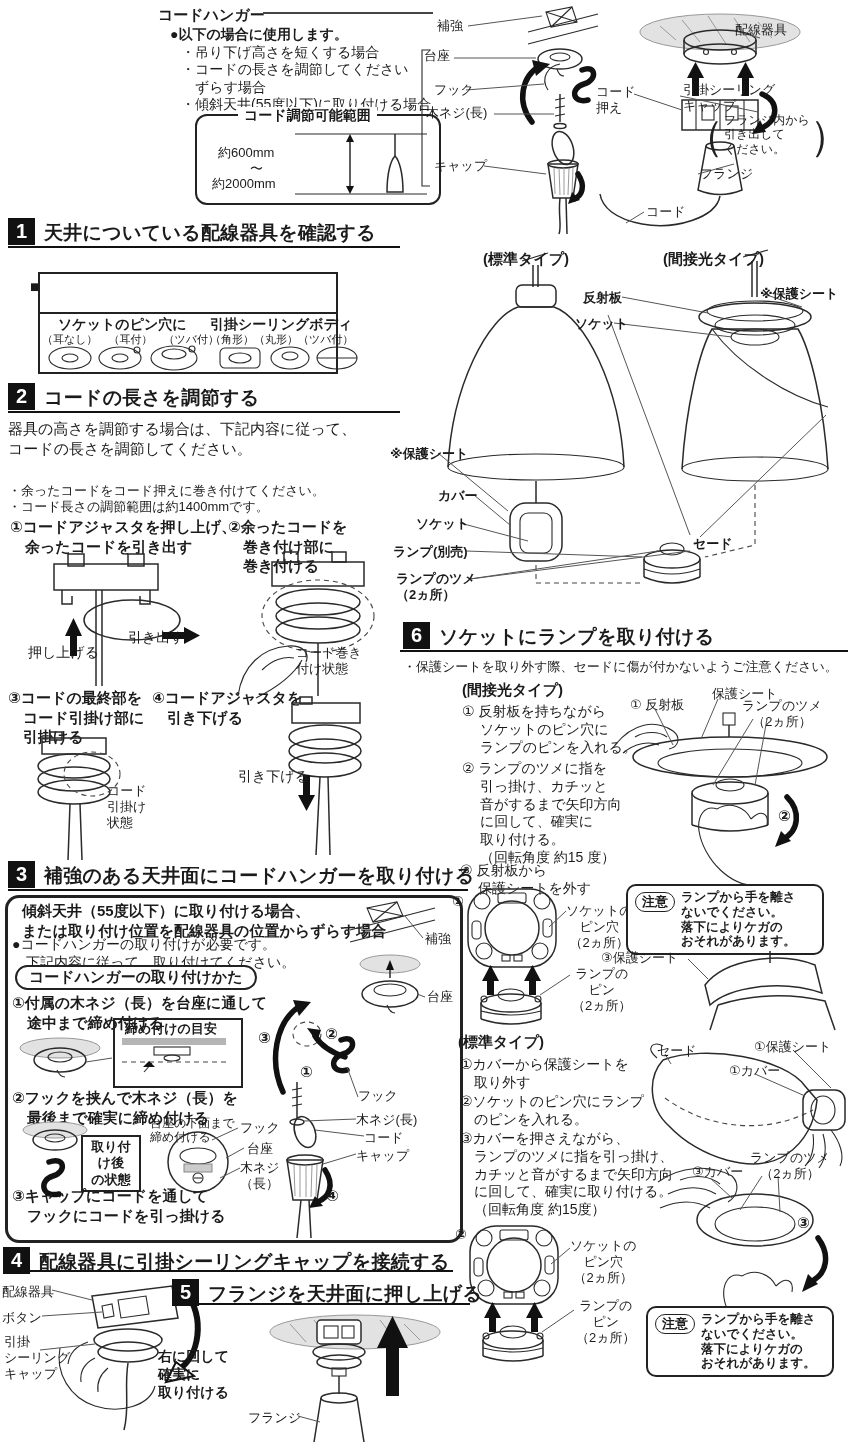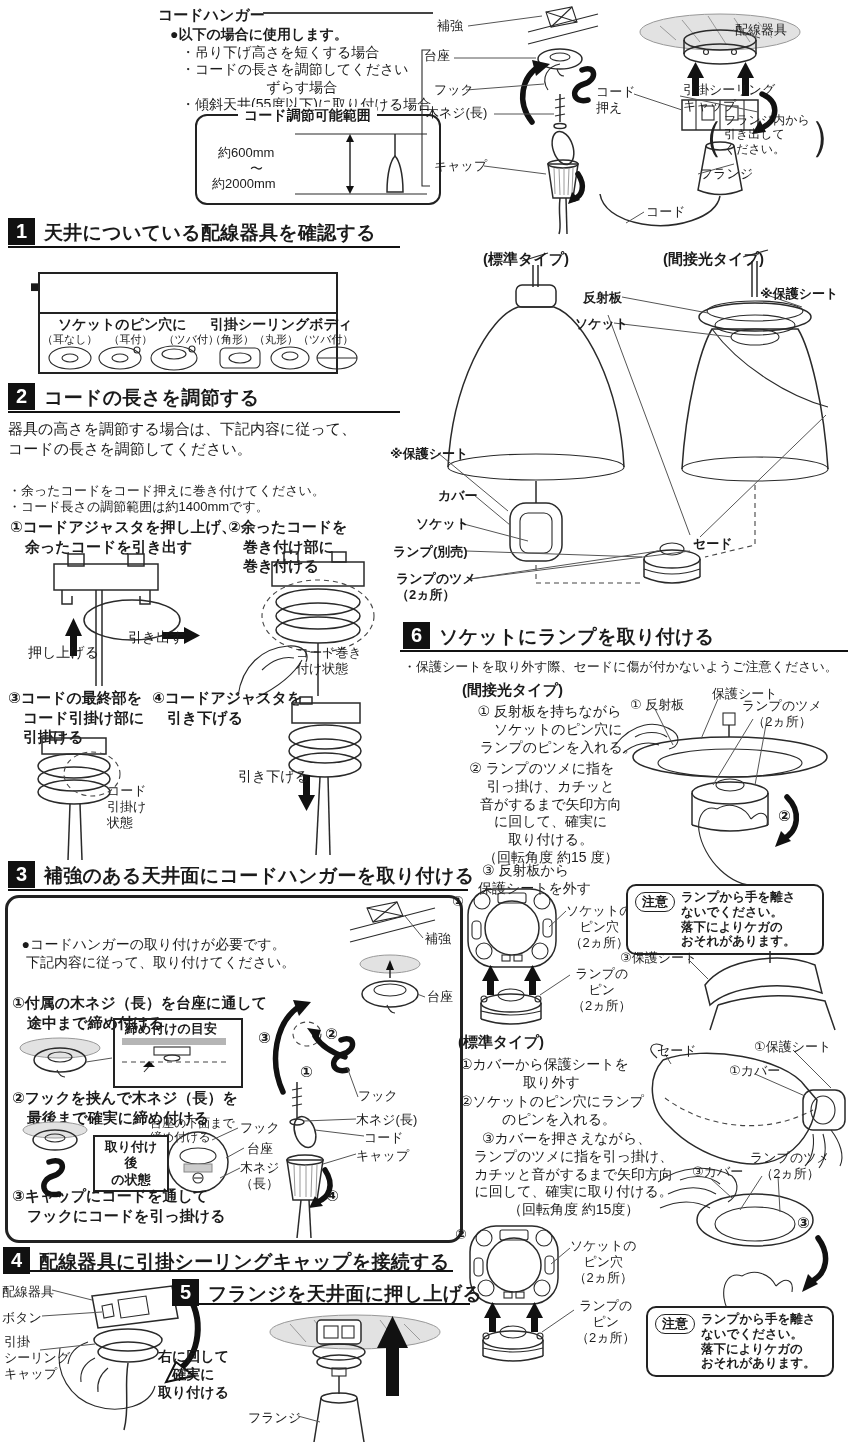--- a/index.html
+++ b/index.html
@@ -4,21 +4,21 @@
 <style>
   * { margin:0; padding:0; box-sizing:border-box; }
   body { font-family:"Liberation Sans","DejaVu Sans",sans-serif; background:#fff; color:#1b1b1b; }
   #page { position:relative; width:850px; height:1442px; background:#fff; overflow:hidden; }
   .abs { position:absolute; }
   .pre { white-space:pre-line; }
   .b { font-weight:bold; }
   .t11 { font-size:11px; line-height:1.25; }
   .t12 { font-size:12px; line-height:1.2; }
   .t13 { font-size:13px; line-height:1.22; }
-  .t14 { font-size:14px; line-height:1.27;text-align:center; }
+  .t14 { font-size:14px; line-height:1.27; }
   .t15 { font-size:15px; line-height:1.3; }
   .t16 { font-size:16px; line-height:1.3;margin-top:25px; }
   .sec-head { position:absolute; display:flex; gap:9px; align-items:flex-start; }
   .sec-num { width:27px; height:27px; background:#111; color:#fff; font-weight:bold; font-size:20px;
              display:flex; align-items:center; justify-content:center; flex:0 0 27px; }
   .sec-title { font-weight:bold; font-size:19px; letter-spacing:.3px; padding-top:2px; white-space:nowrap; }
   .rule { position:absolute; height:2px; background:#111; }
   .box2 { position:absolute; border:2px solid #222; background:#fff; }
   .rbox { position:absolute; border:3px solid #222; border-radius:14px; background:#fff; }
   .pill { position:absolute; border:2px solid #222; border-radius:16px; padding:1px 12px;
@@ -319,22 +319,25 @@
   <div class="abs t13 b pre" style="left:396px;top:571px">ランプのツメ
 （2ヵ所）</div>
   <div class="abs t13 b" style="left:693px;top:536px">セード</div>
 
   <div class="sec-head" style="left:8px;top:861px">
     <div class="sec-num">3</div>
     <div class="sec-title">補強のある天井面にコードハンガーを取り付ける</div>
   </div>
   <div class="rule" style="left:8px;top:889px;width:460px"></div>
   <div class="rbox" style="left:5px;top:895px;width:458px;height:348px"></div>
+  <div class="abs t15 b pre" style="left:22px;top:901px">傾斜天井（55度以下）に取り付ける場合、
+または取り付け位置を配線器具の位置からずらす場合</div>
   <div class="abs t14 pre" style="left:12px;top:936px">●コードハンガーの取り付けが必要です。
 　下記内容に従って、取り付けてください。</div>
+  <div class="pill" style="left:15px;top:965px">コードハンガーの取り付けかた</div>
   <div class="abs t15 b pre" style="left:12px;top:993px">①付属の木ネジ（長）を台座に通して
 　途中まで締め付ける</div>
 
   <div class="abs" style="left:113px;top:1018px;width:130px;height:70px;border:2px solid #222"></div>
   <div class="abs t13 b" style="left:125px;top:1021px">締め付けの目安</div>
   <svg class="fig" style="left:118px;top:1038px" width="120" height="46">
     <rect x="4" y="0" width="104" height="7" fill="#b5b5b5"></rect>
     <rect class="ln1" x="36" y="9" width="36" height="8"></rect>
       <ellipse class="ln1" cx="54" cy="20" rx="8" ry="3"></ellipse>
     <line class="dsh" x1="4" y1="24" x2="108" y2="24"></line>
@@ -351,21 +354,21 @@
     <line class="ldr" x1="74" y1="32" x2="100" y2="28"></line>
   </svg>
   <div class="abs t15 b pre" style="left:12px;top:1088px">②フックを挟んで木ネジ（長）を
 　最後まで確実に締め付ける</div>
   <svg class="fig" style="left:15px;top:1120px" width="78" height="100">
     <ellipse class="gry" cx="40" cy="10" rx="32" ry="8"></ellipse>
     <ellipse class="ln" cx="40" cy="20" rx="22" ry="10"></ellipse>
       <ellipse class="ln1" cx="40" cy="18" rx="10" ry="4"></ellipse>
     <path class="thk" d="M34,42 C50,36 52,52 38,56 C24,60 26,78 44,74"></path>
   </svg>
-  <div class="statebox" style="left:93px;top:1135px;width:76px">取り付け後
+  <div class="statebox" style="left:81px;top:1135px;width:60px">取り付け後
 の状態</div>
   <svg class="fig" style="left:160px;top:1126px" width="78" height="70">
     <circle class="ln" cx="38" cy="36" r="30" stroke-width="2"></circle>
     <ellipse class="ln1" cx="38" cy="30" rx="18" ry="8"></ellipse>
     <rect x="24" y="38" width="28" height="8" fill="#ccc" stroke="#888"></rect>
     <circle class="ln1" cx="38" cy="52" r="5"></circle>
       <line class="ln1" x1="34" y1="52" x2="42" y2="52"></line>
     <line class="ldr" x1="52" y1="14" x2="78" y2="2"></line>
       <line class="ldr" x1="66" y1="32" x2="84" y2="22"></line>
       <line class="ldr" x1="60" y1="52" x2="80" y2="42"></line>
@@ -514,21 +517,21 @@
 ピン
 （2ヵ所）</div>
 
   <div class="caution" style="left:626px;top:884px;width:198px">
     <div class="caution-tag">注意</div>
     <div class="caution-text">ランプから手を離さ
 ないでください。
 落下によりケガの
 おそれがあります。</div>
   </div>
-  <div class="abs t13" style="left:620px;top:950px">③保護シート</div>
+  <div class="abs t13" style="left:601px;top:950px">③保護シート</div>
   <svg class="fig" style="left:630px;top:945px" width="220" height="85">
     <path class="ln" d="M75,40 C95,14 150,6 185,20 L192,48 C150,34 100,42 80,60 Z"></path>
     <path class="ln" d="M88,60 Q140,44 195,56 L205,85 M88,60 L80,85"></path>
     <line class="ln" x1="140" y1="6" x2="140" y2="18"></line>
     <line class="ldr" x1="58" y1="14" x2="78" y2="34"></line>
   </svg>
 
   <div class="abs t15 b" style="left:458px;top:1032px">(標準タイプ)</div>
   <div class="abs t14 pre" style="left:460px;top:1093px">②ソケットのピン穴にランプ
 　のピンを入れる。</div>

